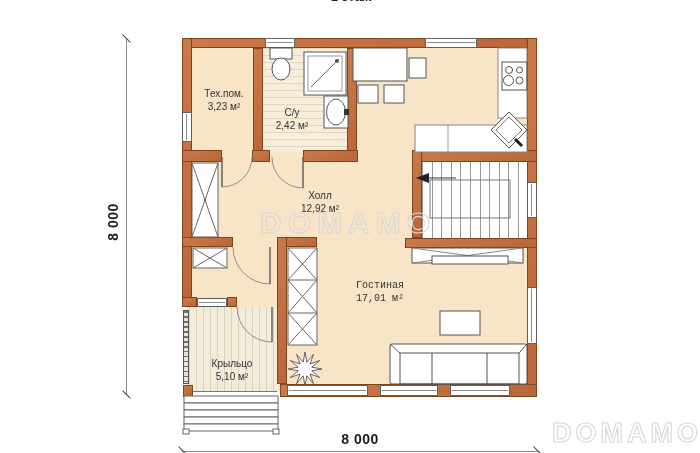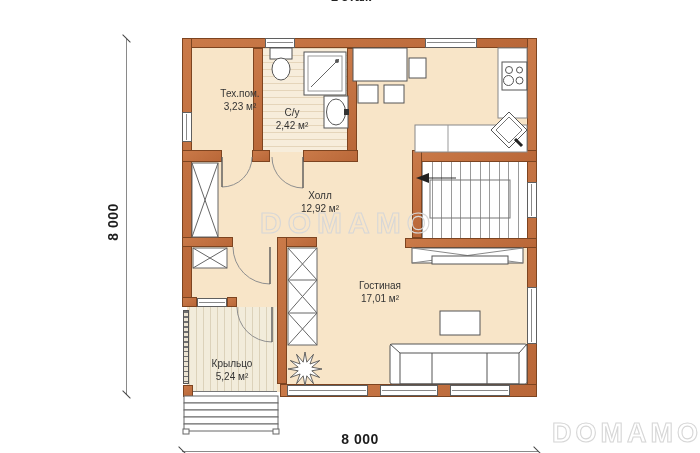--- a/index.html
+++ b/index.html
@@ -194,37 +194,37 @@
       <rect x="184" y="396" width="94" height="7"></rect>
       <rect x="184" y="403" width="94" height="7"></rect>
       <rect x="184" y="410" width="94" height="7"></rect>
       <rect x="184" y="417" width="94" height="7"></rect>
       <rect x="184" y="424" width="94" height="7"></rect>
       <rect x="183" y="429" width="6" height="5"></rect>
       <rect x="273" y="429" width="6" height="5"></rect>
     </g>
   </svg>
 
-  <div class="room-label" style="left:184px;top:87px;width:80px;padding-left:16px;">
+  <div class="room-label" style="left:184px;top:87px;width:80px;">
     <span>Тех.пом.</span><br>
     <span>3,23 м²</span>
   </div>
   <div class="room-label" style="left:257px;top:106px;width:70px;">
     <span>С/у</span><br>
     <span>2,42 м²</span>
   </div>
   <div class="room-label" style="left:280px;top:189px;width:80px;">
     <span>Холл</span><br>
     <span>12,92 м²</span>
   </div>
-  <div class="room-label" style="left:340px;top:279px;width:80px;">
+  <div class="room-label" style="left:340px;top:279px;width:80px;font-family:Liberation Mono, monospace;">
     <span>Гостиная</span><br>
     <span>17,01 м²</span>
   </div>
   <div class="room-label" style="left:192px;top:345px;width:80px;margin-top:12px;">
     <span>Крыльцо</span><br>
-    <span>5,24 м²</span>
+    <span>5,10 м²</span>
   </div>
 
   <div class="watermark wm-center" style="left:260px;top:206px;">DOMAMO</div>
   <div class="watermark wm-corner" style="left:552px;top:418px;">DOMAMO</div>
 
 </div>
 
 </body></html>

